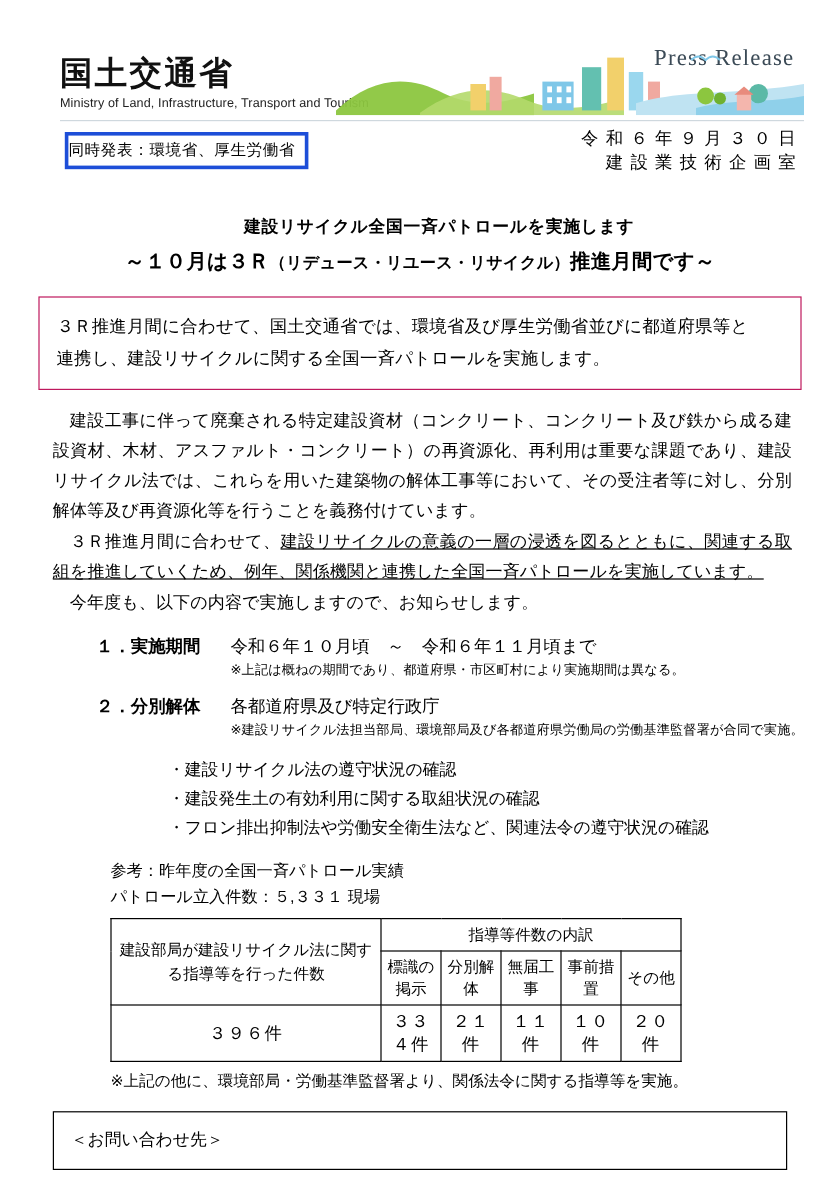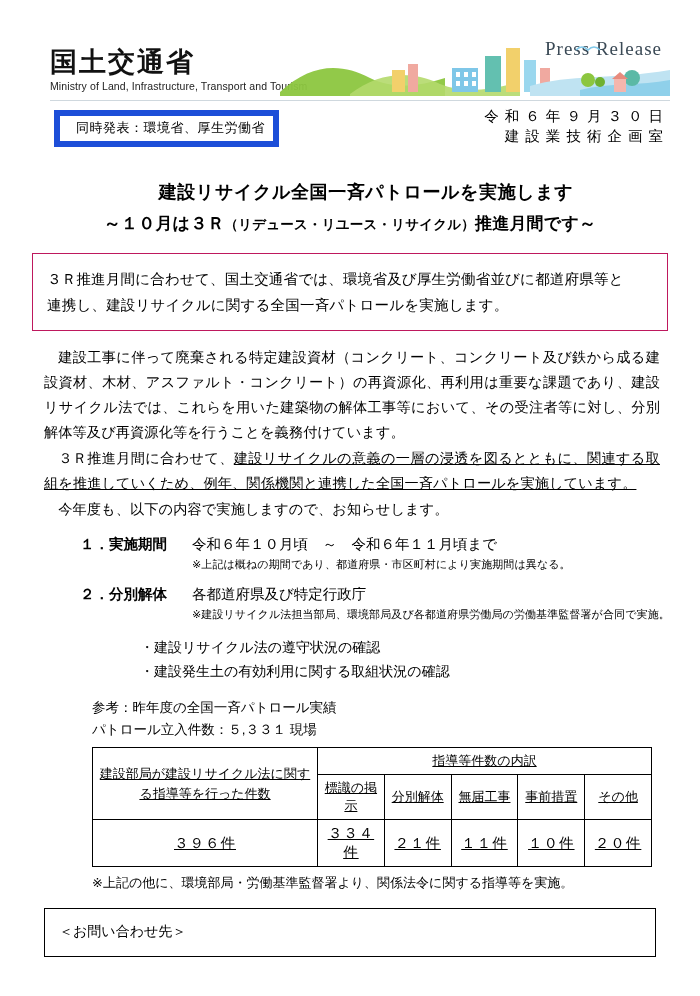--- a/index.html
+++ b/index.html
@@ -74,43 +74,43 @@
 
   
   .subhead {
     position: relative;
     height: 62px;
   }
   .joint-box {
     position: absolute;
     left: 54px;
     top: 6px;
-    border: 6px solid #1d4ed8;
-    padding: 3px 8px 4px 16px;
+    border: 3px solid #1d4ed8;
+    padding: 3px 8px 4px 0;
     font-size: 13px;
     letter-spacing: 0.5px;
   }
   .issuer {
     position: absolute;
     right: 36px;
     top: 2px;
     text-align: right;
     font-size: 14.5px;
     line-height: 20px;
     letter-spacing: 1px;
   }
   .issuer div { white-space: nowrap; }
 
   
   .title-wrap {
     margin-top: 14px;
     text-align: center;
   }
   .title-main {
-    font-size: 18px;
+    font-size: 14px;
     font-weight: bold;
     letter-spacing: 0.6px;
     padding-left: 32px;
   }
   .title-sub {
     margin-top: 8px;
     font-size: 17px;
     font-weight: bold;
     letter-spacing: 0.2px;
   }
@@ -185,23 +185,22 @@
     margin: 14px 0 0 0;
     padding-left: 92px;
   }
   .ref-line {
     font-size: 13.5px;
     line-height: 22px;
   }
   table.stats {
     margin-top: 6px;
     border-collapse: collapse;
-    width: 560px;
+    width: 476px;
     table-layout: fixed;
-    text-decoration: underline;
   }
   table.stats td, table.stats th {
     border: 1px solid #000;
     text-align: center;
     font-size: 13px;
     font-weight: normal;
     padding: 4px 2px;
   }
   .stats .left-cell {
     width: 212px;
@@ -315,20 +314,21 @@
       </div>
       <div class="sec-value">各都道府県及び特定行政庁</div>
     </div>
     <div class="sec-note">※建設リサイクル法担当部局、環境部局及び各都道府県労働局の労働基準監督署が合同で実施。</div>
   </div>
 
   <div class="section">
     <div class="bullets">
       <div>・建設リサイクル法の遵守状況の確認</div>
       <div>・建設発生土の有効利用に関する取組状況の確認</div>
+      <div>・フロン排出抑制法や労働安全衛生法など、関連法令の遵守状況の確認</div>
     </div>
   </div>
 
   <div class="ref-wrap">
     <div class="ref-line">参考：昨年度の全国一斉パトロール実績</div>
     <div class="ref-line">パトロール立入件数：５,３３１ 現場</div>
 
     <table class="stats">
       <tbody>
           <tr>

